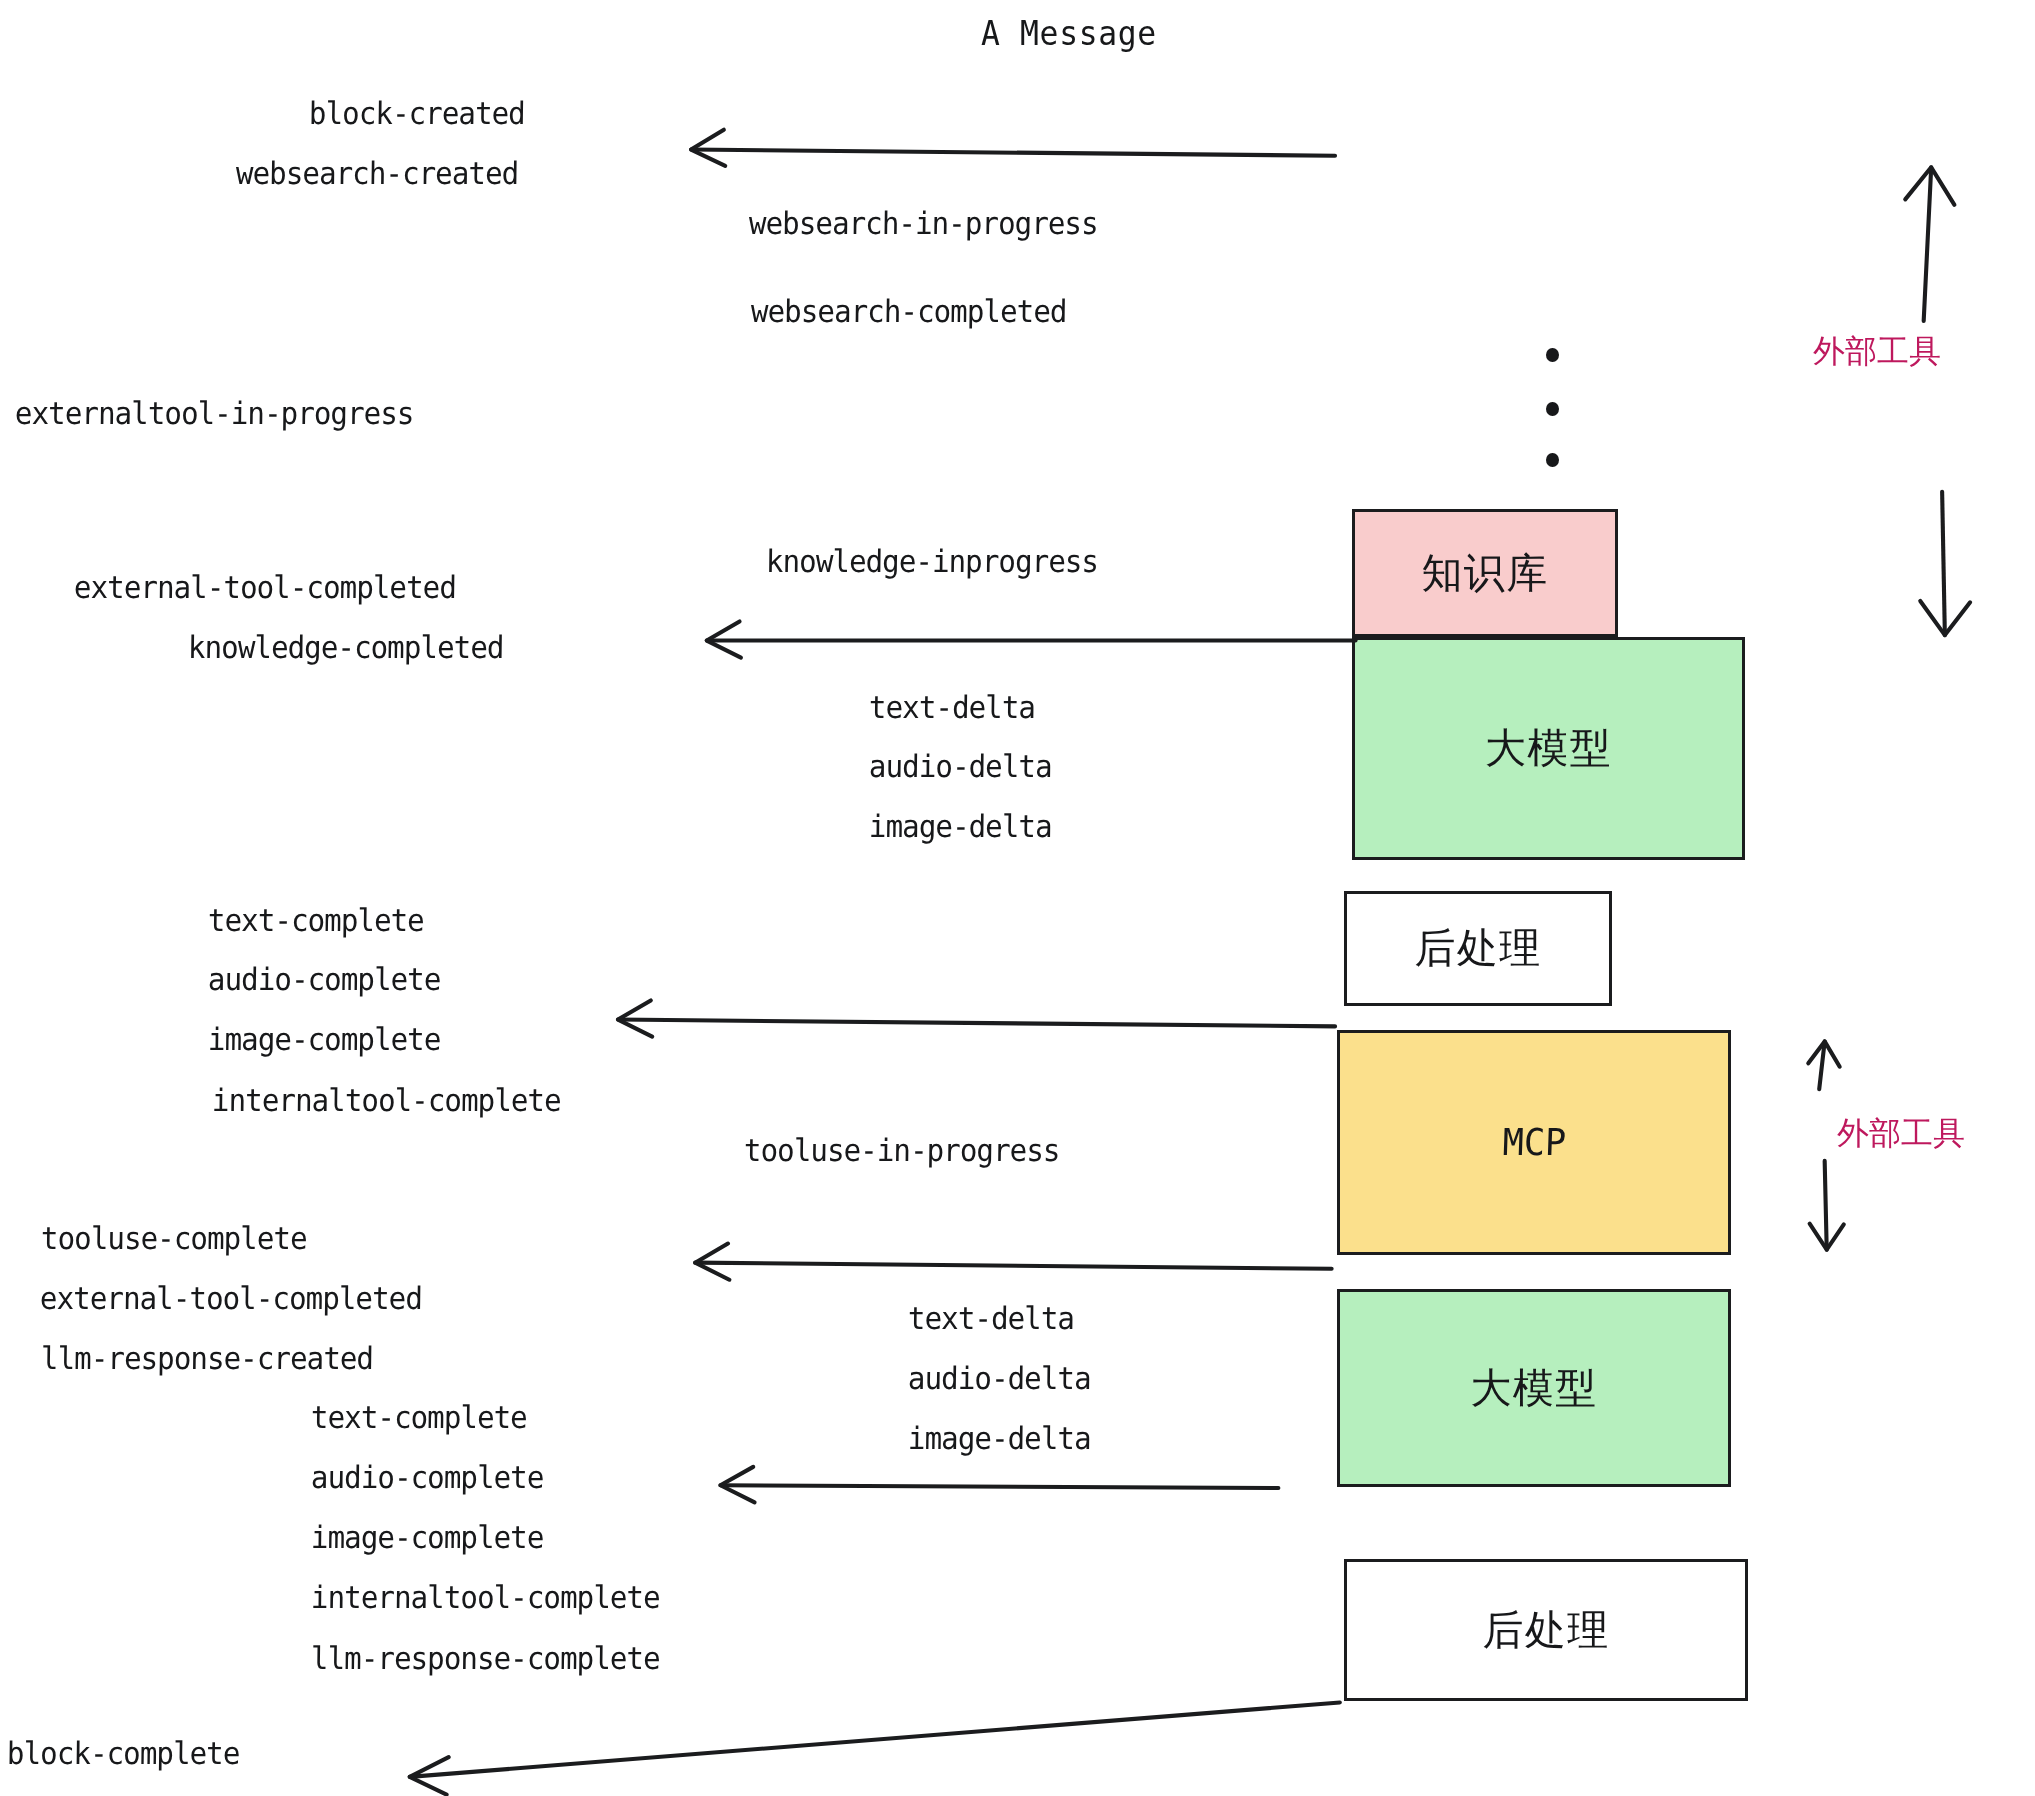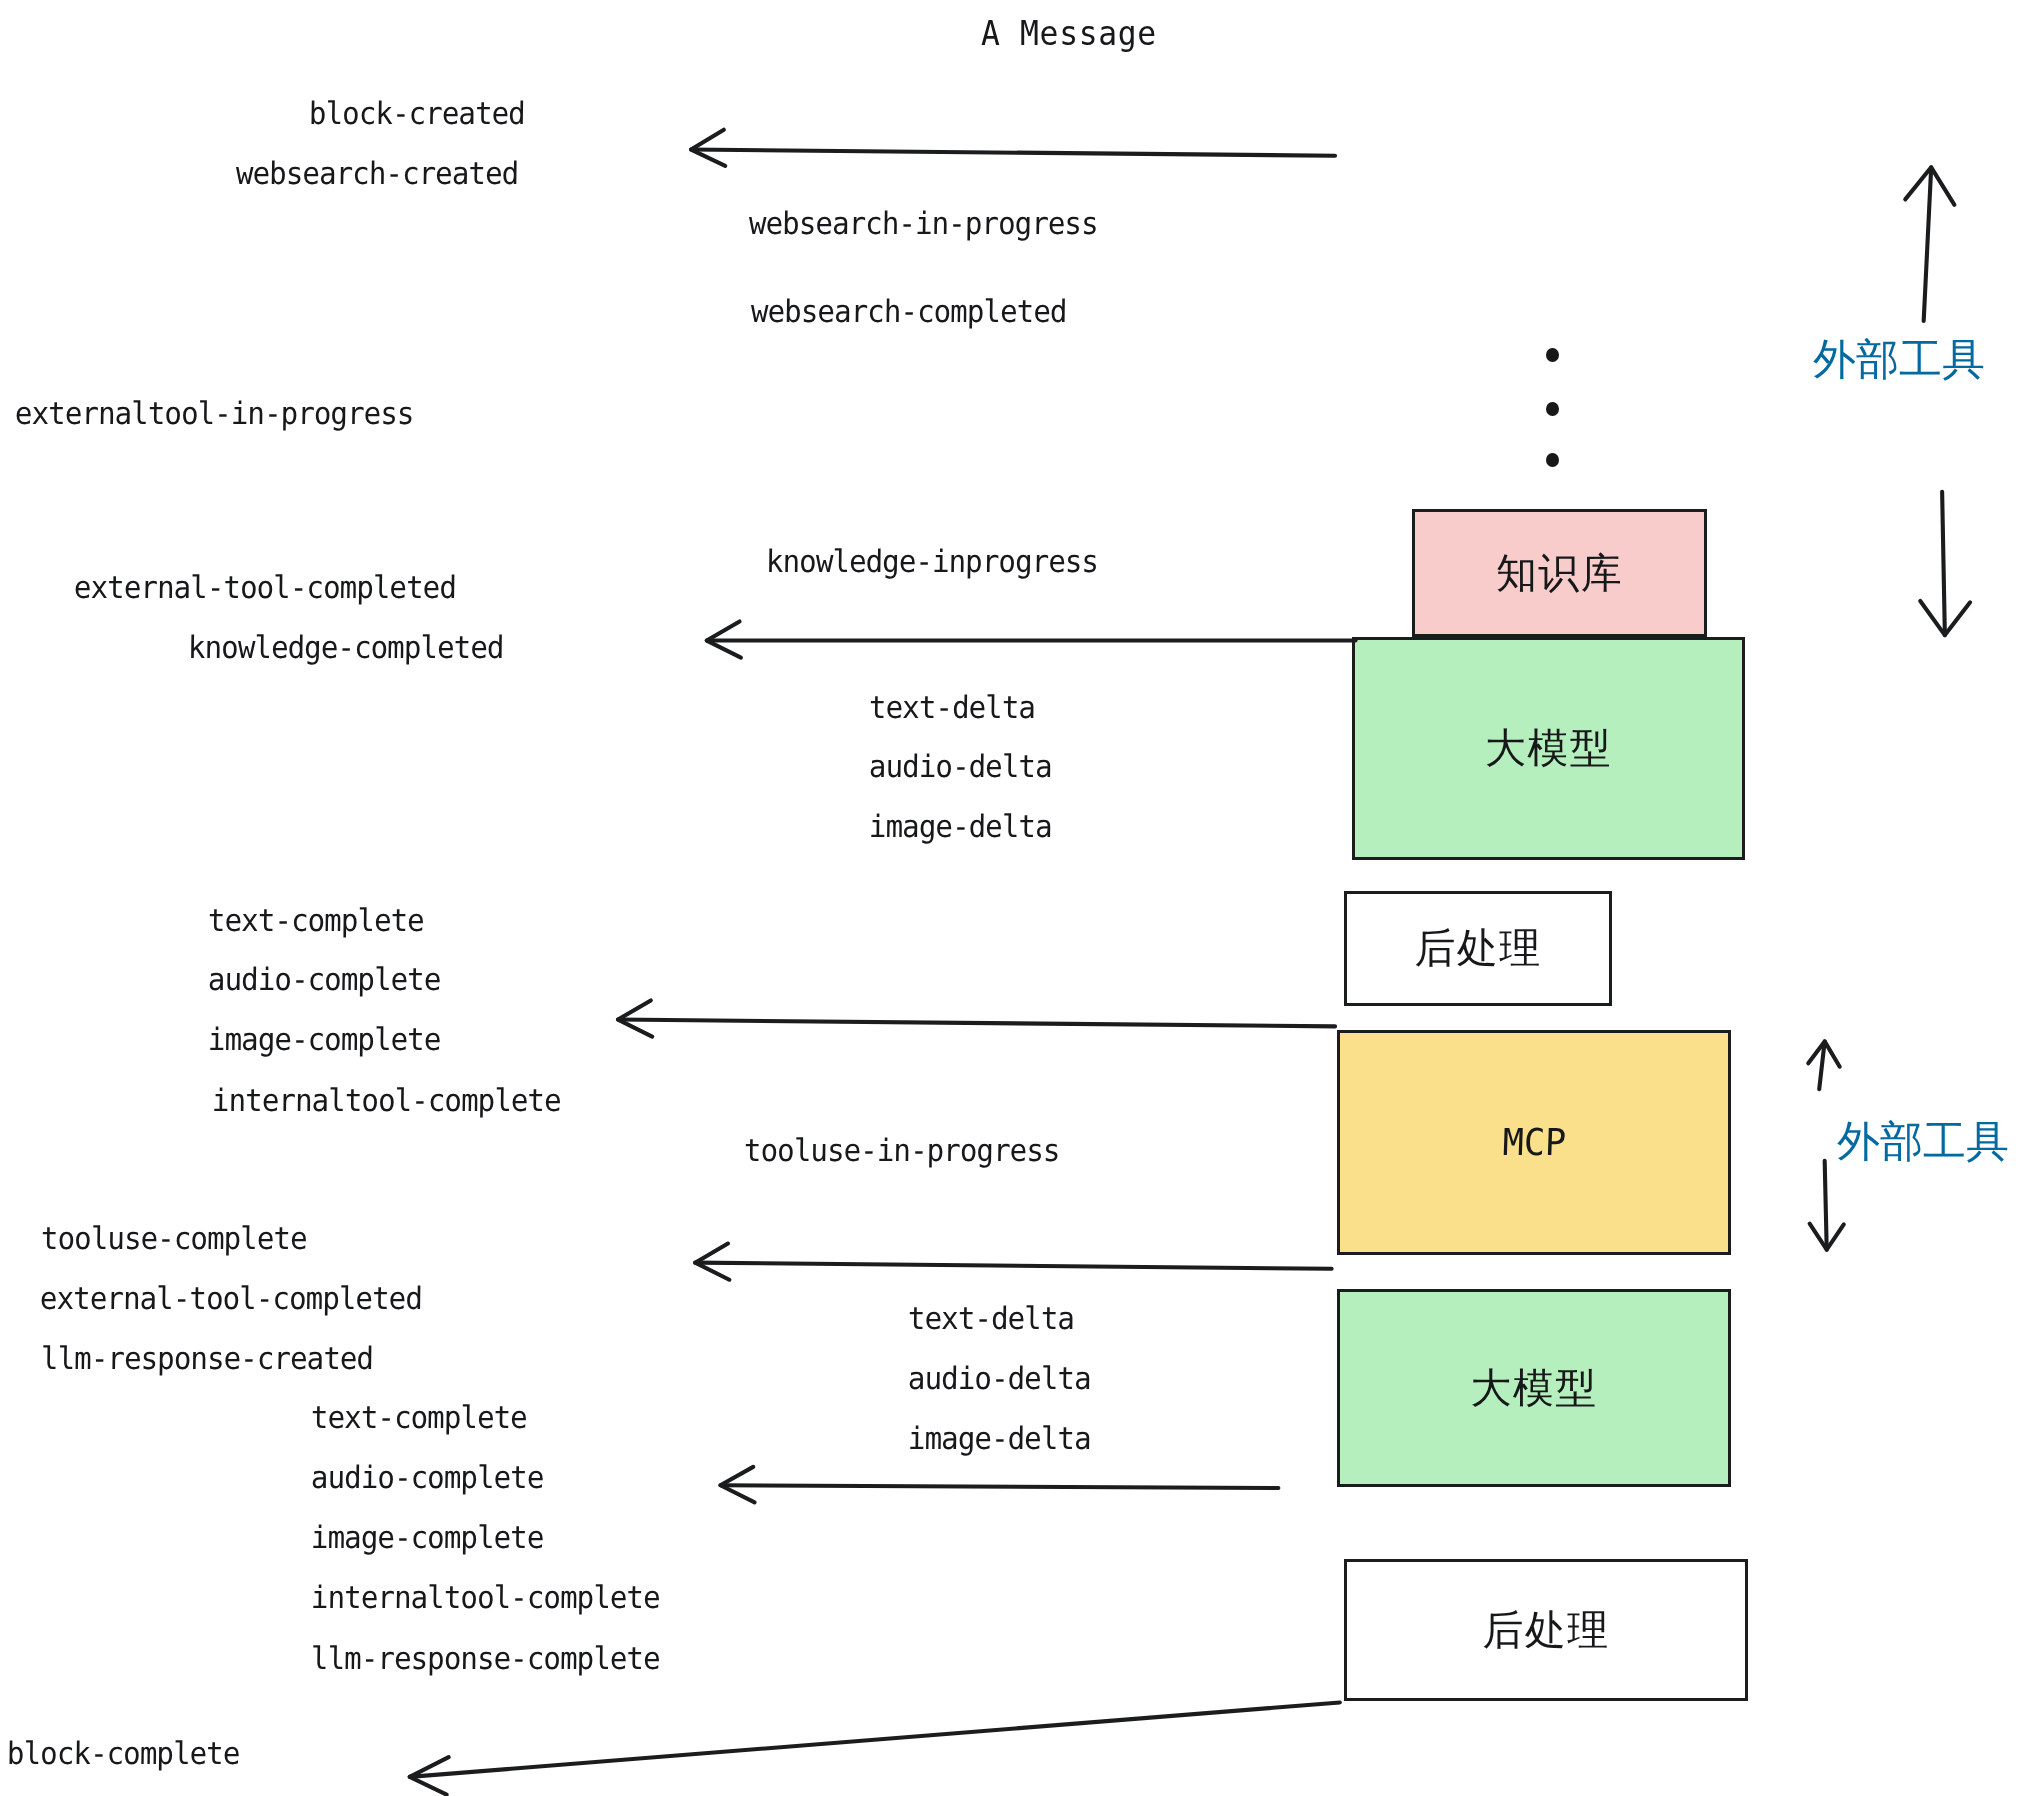--- a/index.html
+++ b/index.html
@@ -53,23 +53,23 @@
   .box-label.latin{
     font-family:"DejaVu Sans Mono","Liberation Mono",monospace;
     font-size:37px;
     letter-spacing:0px;
     transform:scaleX(0.95) skewX(-2deg);
   }
   
   .side-label{
     position:absolute;
     white-space:nowrap;
-    font-family:Liberation Sans, sans-serif;
-    font-size:43px;
-    color:#0369a1;
+    font-family:Liberation Mono, monospace;
+    font-size:32px;
+    color:#be185d;
     line-height:1;
   }
   
   .dot{
     position:absolute;
     width:13px;height:14.3px;
     background:#17181a;
     border-radius:50%;
   }
   svg.overlay{
@@ -80,21 +80,21 @@
   }
 </style>
 </head>
 <body>
 
 <div id="stage">
 
   <div class="title" style="left:981px; top:13.7px;">A Message</div>
 
 
-  <div class="box" style="left:1412px; top:509px; width:295px; height:128px; background:#F9CCCC;">
+  <div class="box" style="left:1352px; top:509px; width:266px; height:128px; background:#F9CCCC;">
     <span class="box-label">知识库</span>
   </div>
 
   <div class="box" style="left:1352px; top:637px; width:393px; height:223px; background:#B6EFBE;">
     <span class="box-label">大模型</span>
   </div>
 
   <div class="box" style="left:1344px; top:891px; width:268px; height:115px; background:#FFFFFF;">
     <span class="box-label">后处理</span>
   </div>

